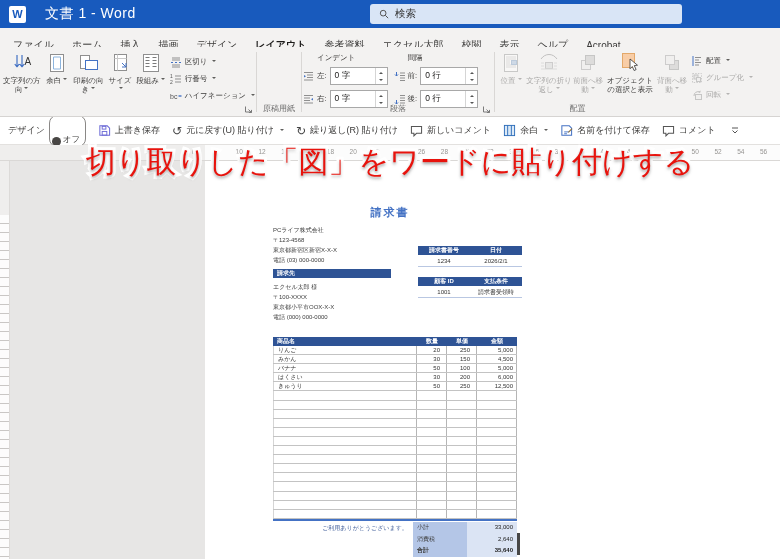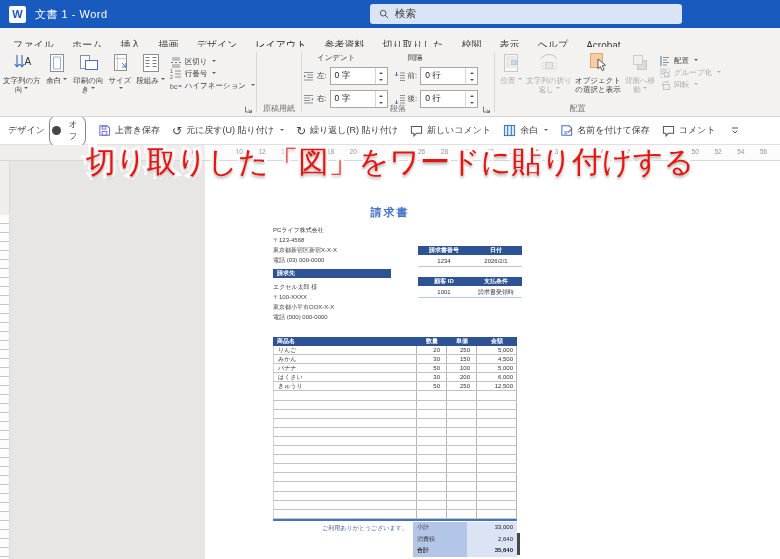--- a/index.html
+++ b/index.html
@@ -2,50 +2,50 @@
 <html><head>
 <meta charset="utf-8">
 <style>
 *{margin:0;padding:0;box-sizing:border-box}
 html,body{width:780px;height:559px;overflow:hidden}
 body{font-family:"Liberation Sans","DejaVu Sans",sans-serif;background:#e7e6e5;position:relative;color:#3b3a39}
 svg{display:block}
 
 .titlebar{height:28px;background:#185abd;display:flex;align-items:center;position:relative}
 .word-icon{width:17px;height:17px;margin-left:9px;background:#fff;border-radius:2px;display:flex;align-items:center;justify-content:center;font-weight:bold;color:#185abd;font-size:11px}
-.title-text{color:#fff;font-size:11px;margin-left:9px;letter-spacing:.5px}
+.title-text{color:#fff;font-size:14px;margin-left:19px;letter-spacing:.5px}
 .searchbox{position:absolute;left:370px;top:4px;width:312px;height:20px;background:#d9e5f6;border-radius:3px;display:flex;align-items:center;gap:6px;padding-left:9px;font-size:10.5px;color:#333}
 
 .tabrow{height:19px;background:#f3f2f1;display:flex;align-items:stretch;padding-left:4px}
 .tab{font-size:10px;color:#3b3a39;padding:17px 9px;display:flex;align-items:center;cursor:default}
-.tab.sel{font-weight:normal;color:#1b1a19;box-shadow:inset 0 -2.5px 0 #185abd}
+.tab.sel{font-weight:bold;color:#1b1a19;box-shadow:inset 0 -2.5px 0 #185abd}
 
 .ribbon{height:70px;background:#f3f2f1;border-bottom:1px solid #d6d4d2;display:flex;position:relative}
 .rgroup{position:relative;height:100%;padding:2px 1px 13px;display:flex;align-items:flex-start}
 .glabel{position:absolute;bottom:2px;left:0;right:0;text-align:center;font-size:8px;color:#6a6a6a}
 .gsep{width:1px;background:#d9d7d5;height:60px;align-self:center;flex:none}
 .launcher{position:absolute;bottom:2px;right:3px;width:9px;height:9px}
 .rbtn-lg{display:flex;flex-direction:column;align-items:center;height:56px;padding-top:3px;font-size:7.5px;color:#3b3a39;text-align:center;line-height:8.5px}
 .rbtn-lg .lblwrap{margin-top:3px}
-.rcol-sm{display:flex;flex-direction:column;padding-top:7px;padding-left:3px}
+.rcol-sm{display:flex;flex-direction:column;gap:5px;padding-top:7px;padding-left:3px}
 .rbtn-sm{display:flex;align-items:center;gap:3px;font-size:7.5px;color:#3b3a39;white-space:nowrap}
 .chev{width:0;height:0;border:2.7px solid transparent;border-top-color:#5f5e5c;display:inline-block;margin-left:2px;vertical-align:1px}
 .disabled{opacity:.42}
 .para-col{display:flex;flex-direction:column;padding-top:3px;margin-right:6px}
 .para-h{font-size:7.5px;color:#3b3a39;margin:1px 0 4px 14px}
 .spin-row{display:flex;align-items:center;gap:3px;margin-bottom:5px;font-size:7.5px}
 .spin{width:58px;height:18px;border:1px solid #a8a8a8;background:#fff;display:flex;align-items:center;font-size:8.5px;padding-left:4px;position:relative;color:#1b1a19}
 .spin-arr{position:absolute;right:0;top:0;bottom:0;width:12px;border-left:1px solid #d5d5d5;display:flex;flex-direction:column}
 .spin-arr i{flex:1;display:flex;align-items:center;justify-content:center}
 .tri-up{width:0;height:0;border:2.5px solid transparent;border-bottom-color:#555;margin-bottom:1px}
 .tri-dn{width:0;height:0;border:2.5px solid transparent;border-top-color:#555;margin-top:1px}
 
 .qat{height:28px;background:#fff;border-bottom:1px solid #e3e1df;display:flex;align-items:center;font-size:9px;color:#3b3a39;padding-left:8px}
 .qitem{display:flex;align-items:center;gap:4px;padding:3px 6px;white-space:nowrap}
-.toggle{width:37px;height:32px;border:1px solid #8a8886;border-radius:8px;display:flex;align-items:center;gap:8px;padding:0 2px;font-size:8.5px;background:#fff}
+.toggle{width:37px;height:32px;border:1px solid #8a8886;border-radius:8px;display:flex;align-items:flex-end;gap:2px;padding:0 2px;font-size:8.5px;background:#fff}
 .knob{width:9px;height:9px;border-radius:50%;background:#484644;flex:none}
 .qglyph{font-family:"DejaVu Sans",sans-serif;font-size:12px;color:#444;line-height:12px}
 
 .hruler{height:16px;background:#efeeed;position:relative;border-bottom:1px solid #dad8d6}
 .hruler .page-part{position:absolute;left:205px;right:0;top:0;bottom:0;background:#fcfcfc}
 .rnum{position:absolute;top:3px;font-size:6.5px;color:#979593;transform:translateX(-50%)}
 
 .workspace{position:absolute;top:161px;left:0;right:0;bottom:0;background:#e7e6e5}
 .vruler{position:absolute;left:0;top:0;width:10px;bottom:0;background:#efeeed;border-right:1px solid #dcdad8}
 .vruler .vpage{position:absolute;left:0;top:54px;width:100%;bottom:0;background:#fcfcfc;
@@ -101,21 +101,21 @@
 </div>
 
 <div class="tabrow">
     <div class="tab">ファイル</div>
     <div class="tab">ホーム</div>
     <div class="tab">挿入</div>
     <div class="tab">描画</div>
     <div class="tab">デザイン</div>
     <div class="tab sel">レイアウト</div>
     <div class="tab">参考資料</div>
-    <div class="tab">切り取りした</div>
+    <div class="tab">エクセル太郎</div>
     <div class="tab">校閲</div>
     <div class="tab">表示</div>
     <div class="tab">ヘルプ</div>
     <div class="tab">Acrobat</div>
   </div>
 
 <div class="ribbon">
 
   <div class="rgroup" style="width:256px">
     <div class="rbtn-lg" style="width:46px">
@@ -294,20 +294,27 @@
         </svg>
       <span class="lblwrap"><span>位置</span><span class="chev"></span></span>
     </div>
     <div class="rbtn-lg disabled" style="width:46px">
       <svg width="22" height="22" viewBox="0 0 22 22">
           <rect x="7.5" y="10.5" width="7" height="6" fill="#d4d4d4" stroke="#9a9a9a"></rect>
           <path d="M3 14h3m10 0h3M3 17h16M3 11h3m10 0h3" stroke="#bdbdbd"></path>
           <path d="M3 7c4-6 12-6 16 0" fill="none" stroke="#7a7a7a"></path>
         </svg>
       <span class="lblwrap"><span>文字列の折り返し</span><span class="chev"></span></span>
+    </div>
+    <div class="rbtn-lg disabled" style="width:32px">
+      <svg width="22" height="22" viewBox="0 0 22 22">
+          <rect x="4.5" y="8.5" width="9" height="9" fill="#ececec" stroke="#9a9a9a"></rect>
+          <rect x="8.5" y="3.5" width="9" height="9" fill="#bfbfbf" stroke="#8a8a8a"></rect>
+        </svg>
+      <span class="lblwrap"><span>前面へ移動</span><span class="chev"></span></span>
     </div>
     <div class="rbtn-lg" style="width:52px">
       <svg width="24" height="22" viewBox="0 0 24 22">
           <rect x="4.5" y="1.5" width="12" height="14" fill="#f8cda6" stroke="#e3a869"></rect>
           <path d="M12 7l7.5 6.2-3.2.4 1.8 4-2 .9-1.8-4-2.3 2.3z" fill="#fff" stroke="#333" stroke-width=".8"></path>
         </svg>
       <span class="lblwrap"><span>オブジェクトの選択と表示</span></span>
     </div>
     <div class="rbtn-lg disabled" style="width:32px">
       <svg width="22" height="22" viewBox="0 0 22 22">

